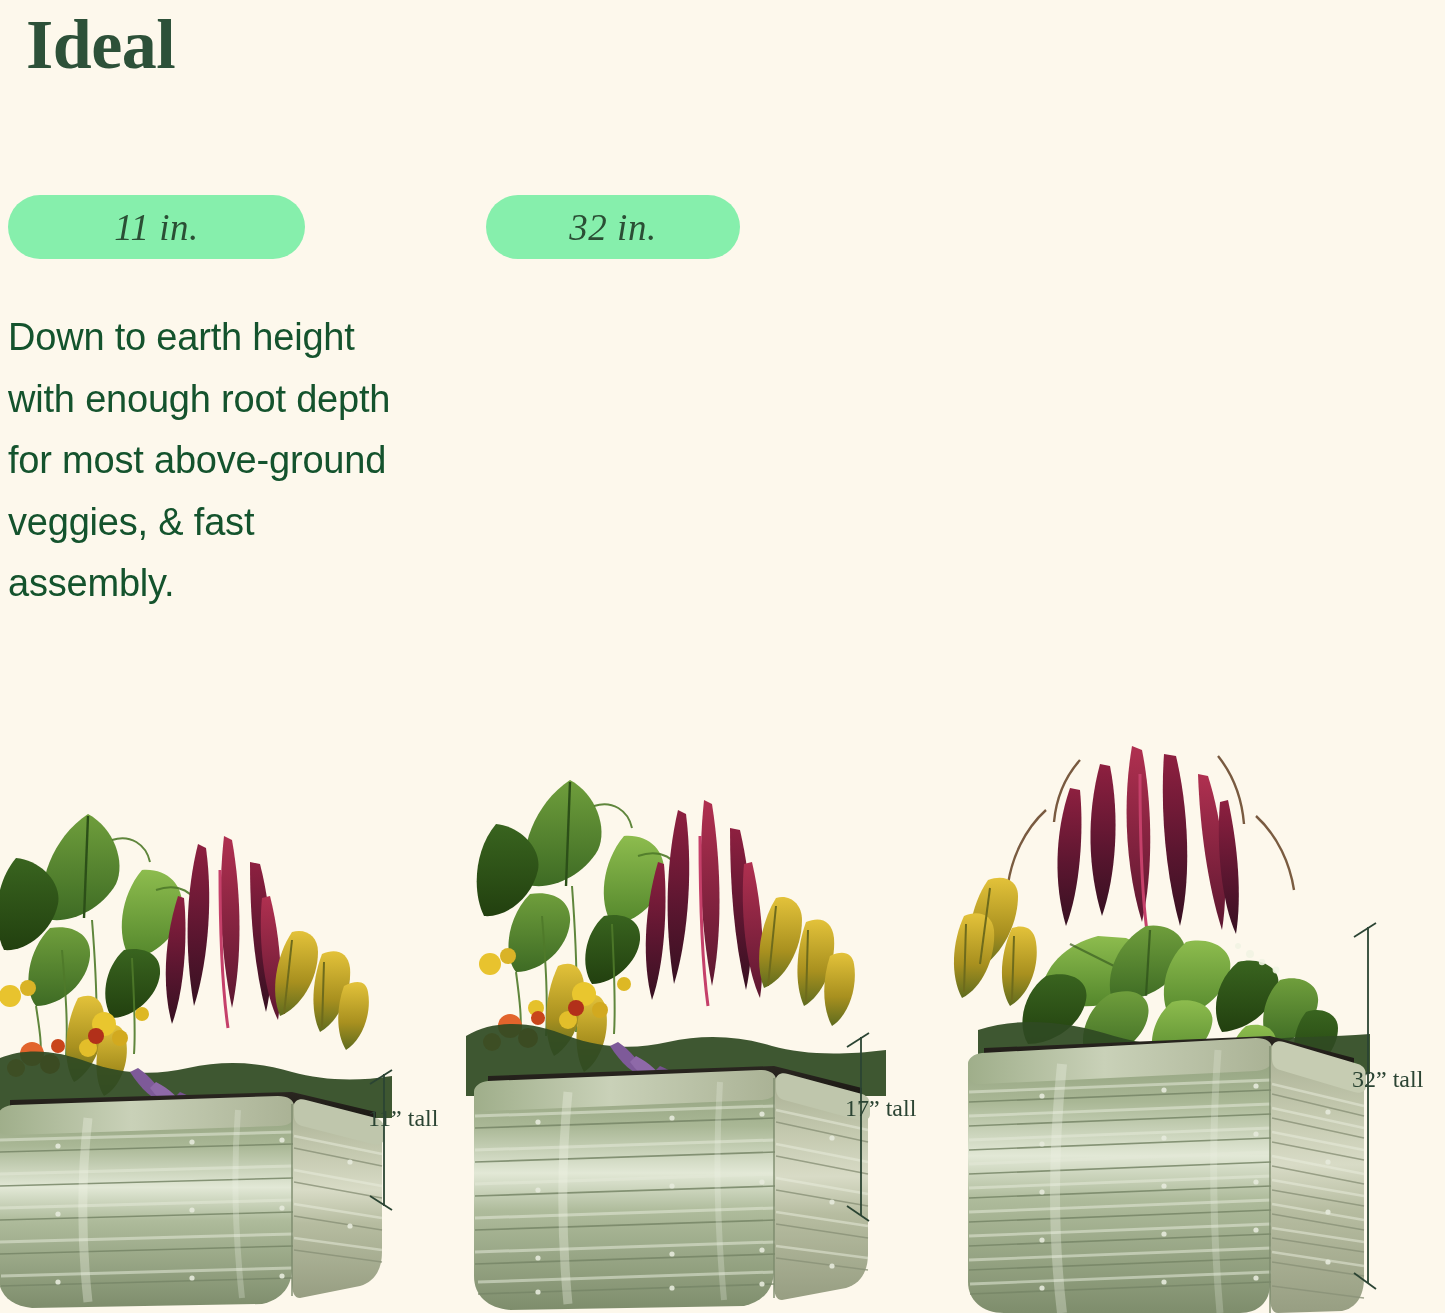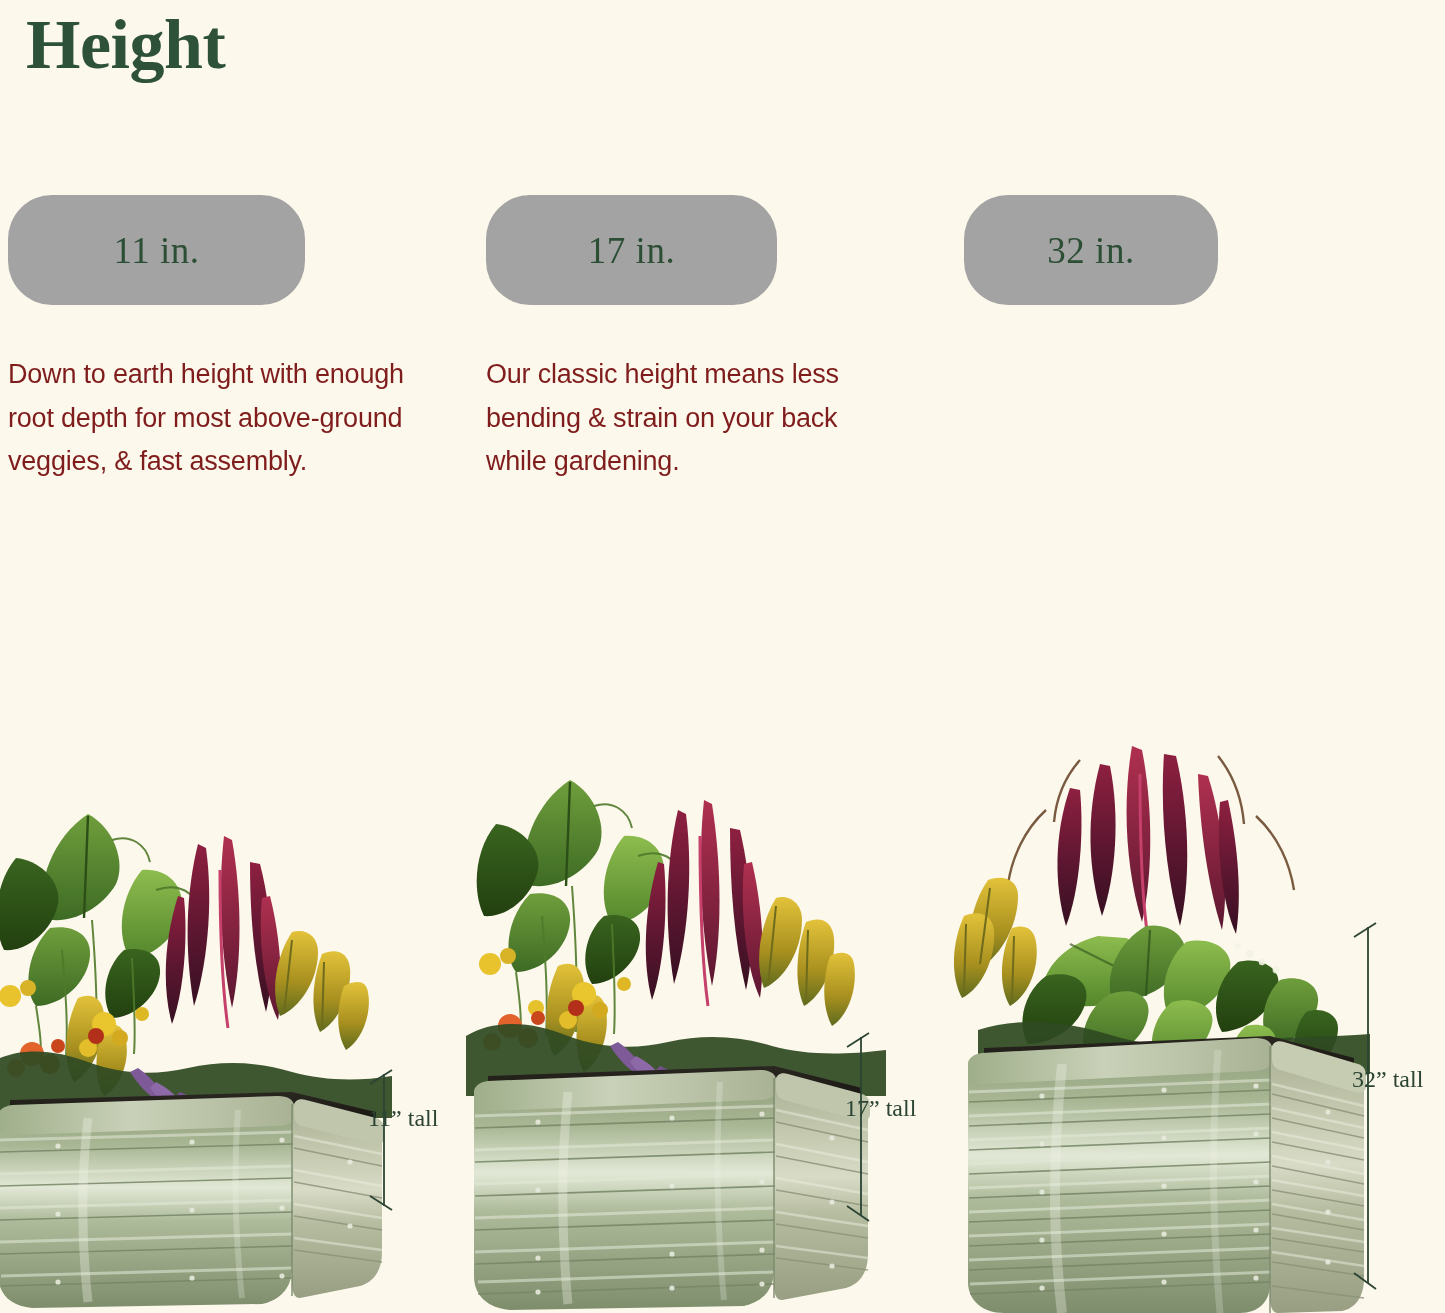--- a/index.html
+++ b/index.html
@@ -38,42 +38,43 @@
     display: flex;
   }
   .col {
     width: 478px;
     padding-left: 8px;
     padding-right: 30px;
   }
 
   
   .pill {
-    height: 110px;
+    height: 64px;
     border-radius: 44px;
-    background: #a3a3a3;
+    background: #86efac;
     display: flex;
     align-items: center;
     justify-content: center;
     font-family: "Liberation Serif", serif;
     font-size: 37px;
     font-weight: 400;
     color: #2B4E35;
     letter-spacing: 0.5px;
+    font-style: italic;
   }
   .col-1 .pill { width: 297px; }
   .col-2 .pill { width: 291px; }
   .col-3 .pill { width: 254px; }
 
   
   .body-copy {
     margin-top: 48px;
-    font-size: 27px;
+    font-size: 38px;
     line-height: 1.62;
-    color: #7f1d1d;
+    color: #14532d;
     font-weight: 400;
     letter-spacing: -0.2px;
     max-width: 418px;
   }
 
   
   .figures {
     position: absolute;
     left: 0;
     top: 0;
@@ -108,33 +109,29 @@
   .callout-1 { left: 368px; top: 1070px; }
   .callout-1 .dim-label { left: 0px; top: 35px; }
   .callout-2 { left: 845px; top: 1033px; }
   .callout-2 .dim-label { left: 0px; top: 62px; }
   .callout-3 { left: 1352px; top: 923px; }
   .callout-3 .dim-label { left: 0px; top: 143px; }
 </style>
 </head>
 <body>
 
-<h1 class="page-title">Height</h1>
+<h1 class="page-title">Ideal</h1>
 
 <div class="columns">
 
   <div class="col col-1">
     <div class="pill">11 in.</div>
     <p class="body-copy">Down to earth height with enough root depth for most above-ground veggies, &amp; fast assembly.</p>
   </div>
 
-  <div class="col col-2">
-    <div class="pill">17 in.</div>
-    <p class="body-copy">Our classic height means less bending &amp; strain on your back while gardening.</p>
-  </div>
 
   <div class="col col-3">
     <div class="pill">32 in.</div>
   </div>
 
 </div>
 
 <div class="figures">
 
   <svg width="0" height="0" style="position:absolute" aria-hidden="true">

